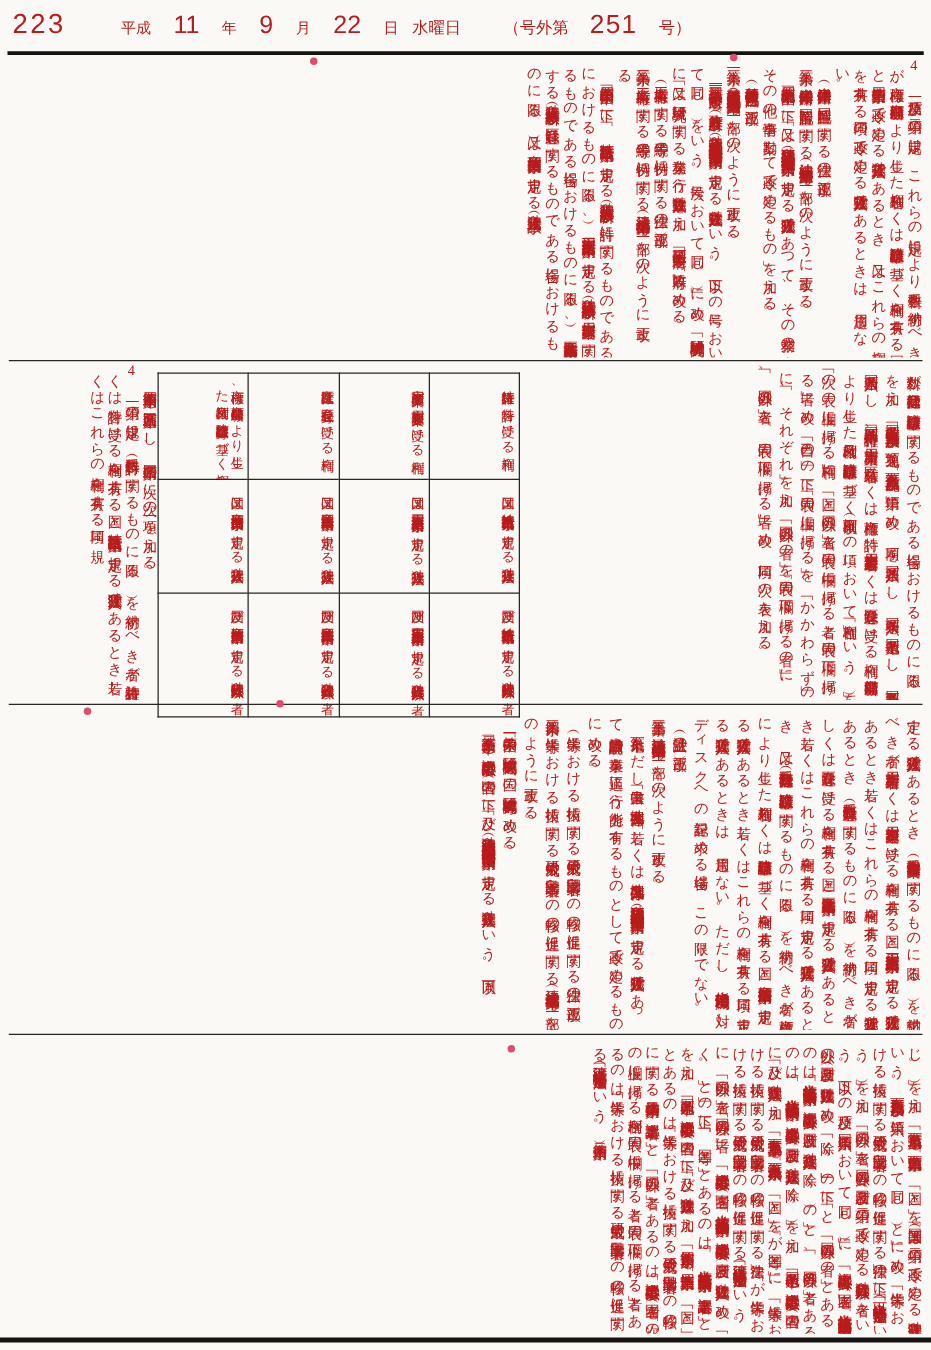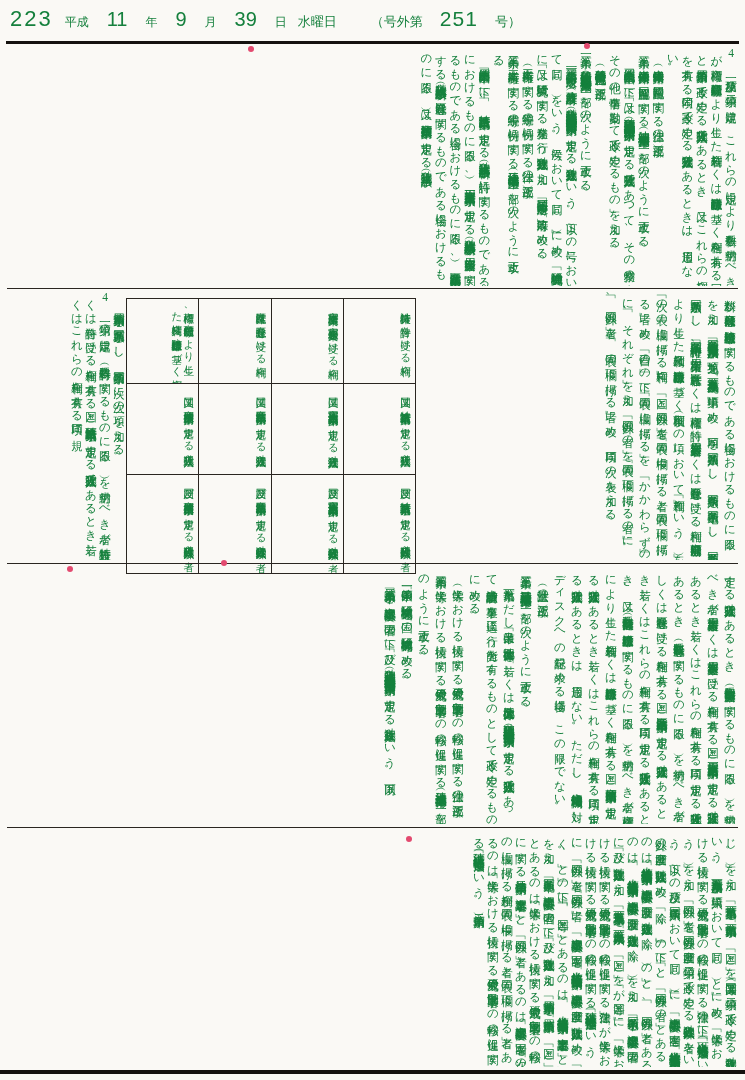--- a/index.html
+++ b/index.html
@@ -1,21 +1,21 @@
 <!DOCTYPE html>
 <html lang="ja"><head>
 <meta charset="utf-8">
 <style>
   html,body{margin:0;padding:0;background:#e9e7e1;}
   #page{
     position:relative;
     width:745px;height:1080px;
     margin:0 auto;
     background:#faf9f5;
-    color:#15803d;
+    color:#b91c1c;
     font-family:"Liberation Serif","DejaVu Serif",serif;
     overflow:hidden;
   }
   
   #header{
     position:absolute;top:0;left:0;right:0;height:42px;
     display:flex;align-items:baseline;
     padding:6px 10px 0 10px;box-sizing:border-box;
     white-space:nowrap;
   }
@@ -79,26 +79,26 @@
   
   .red-dot{position:absolute;width:6px;height:6px;border-radius:50%;background:#e34a6f;}
 </style>
 </head>
 <body>
 
 <div id="page">
 
   <div id="header">
     <span class="pgnum">223</span>
-    <span class="hd-sm" style="margin-left:12px">平成</span>
+    <span class="hd-sm" style="margin-left:44px">平成</span>
       <span class="hd-num">11</span>
       <span class="hd-sm">年</span>
       <span class="hd-num">9</span>
       <span class="hd-sm">月</span>
-      <span class="hd-num">39</span>
+      <span class="hd-num">22</span>
       <span class="hd-sm">日</span>
     <span class="hd-week">水曜日</span>
     <span class="hd-issue"><span>（号外第</span><span class="hd-num">251</span><span>号）</span></span>
   </div>
   <div id="header-rule"></div>
 
   <div id="band1" class="vtext">
     <p>4　第一項及び第二項の規定は、これらの規定により手数料を納付すべき者が商標権、商標登録出願により生じた権利若しくは防護標章登録に基づく権利を共有する国と第四十条第三項の政令で定める独立行政法人であるとき、又はこれらの権利を共有する同項の政令で定める独立行政法人であるときは、適用しない。</p>
     <p class="ind">（半導体集積回路の回路配置に関する法律の一部改正）</p>
     <p>第三十条　半導体集積回路の回路配置に関する法律（昭和六十年法律第四十三号）の一部を次のように改正する。</p>

